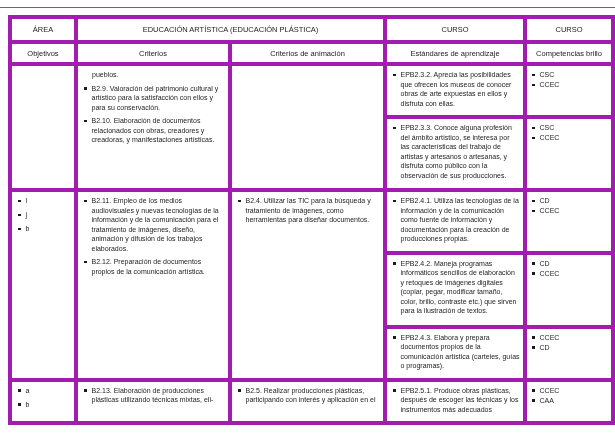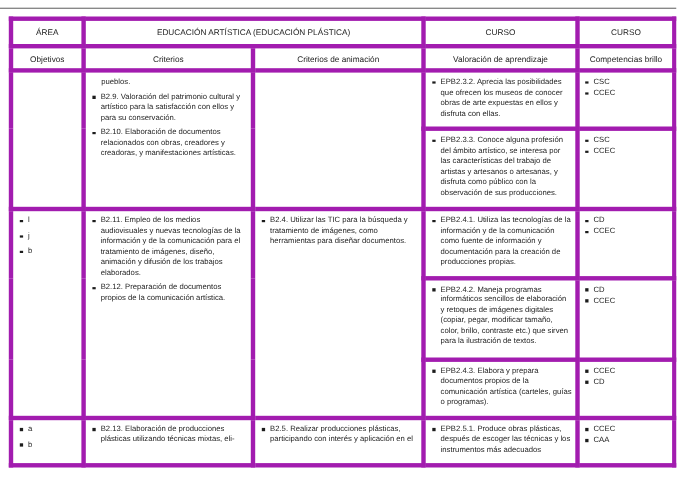--- a/index.html
+++ b/index.html
@@ -63,21 +63,21 @@
       <td class="hc">ÁREA</td>
       <td class="hc" colspan="2">EDUCACIÓN ARTÍSTICA (EDUCACIÓN PLÁSTICA)</td>
       <td class="hc">CURSO</td>
       <td class="hc">CURSO</td>
     </tr>
 
     <tr class="h2">
       <td class="hc">Objetivos</td>
       <td class="hc">Criterios</td>
       <td class="hc">Criterios de animación</td>
-      <td class="hc">Valoración de aprendizaje</td>
+      <td class="hc">Estándares de aprendizaje</td>
       <td class="hc">Competencias brillo</td>
     </tr>
 
     <tr style="height:51px">
       <td class="obj" rowspan="2"></td>
       <td rowspan="2">
         <div class="lead">pueblos.</div>
         <div>
               <div class="li">
                 <span class="bul"></span>

